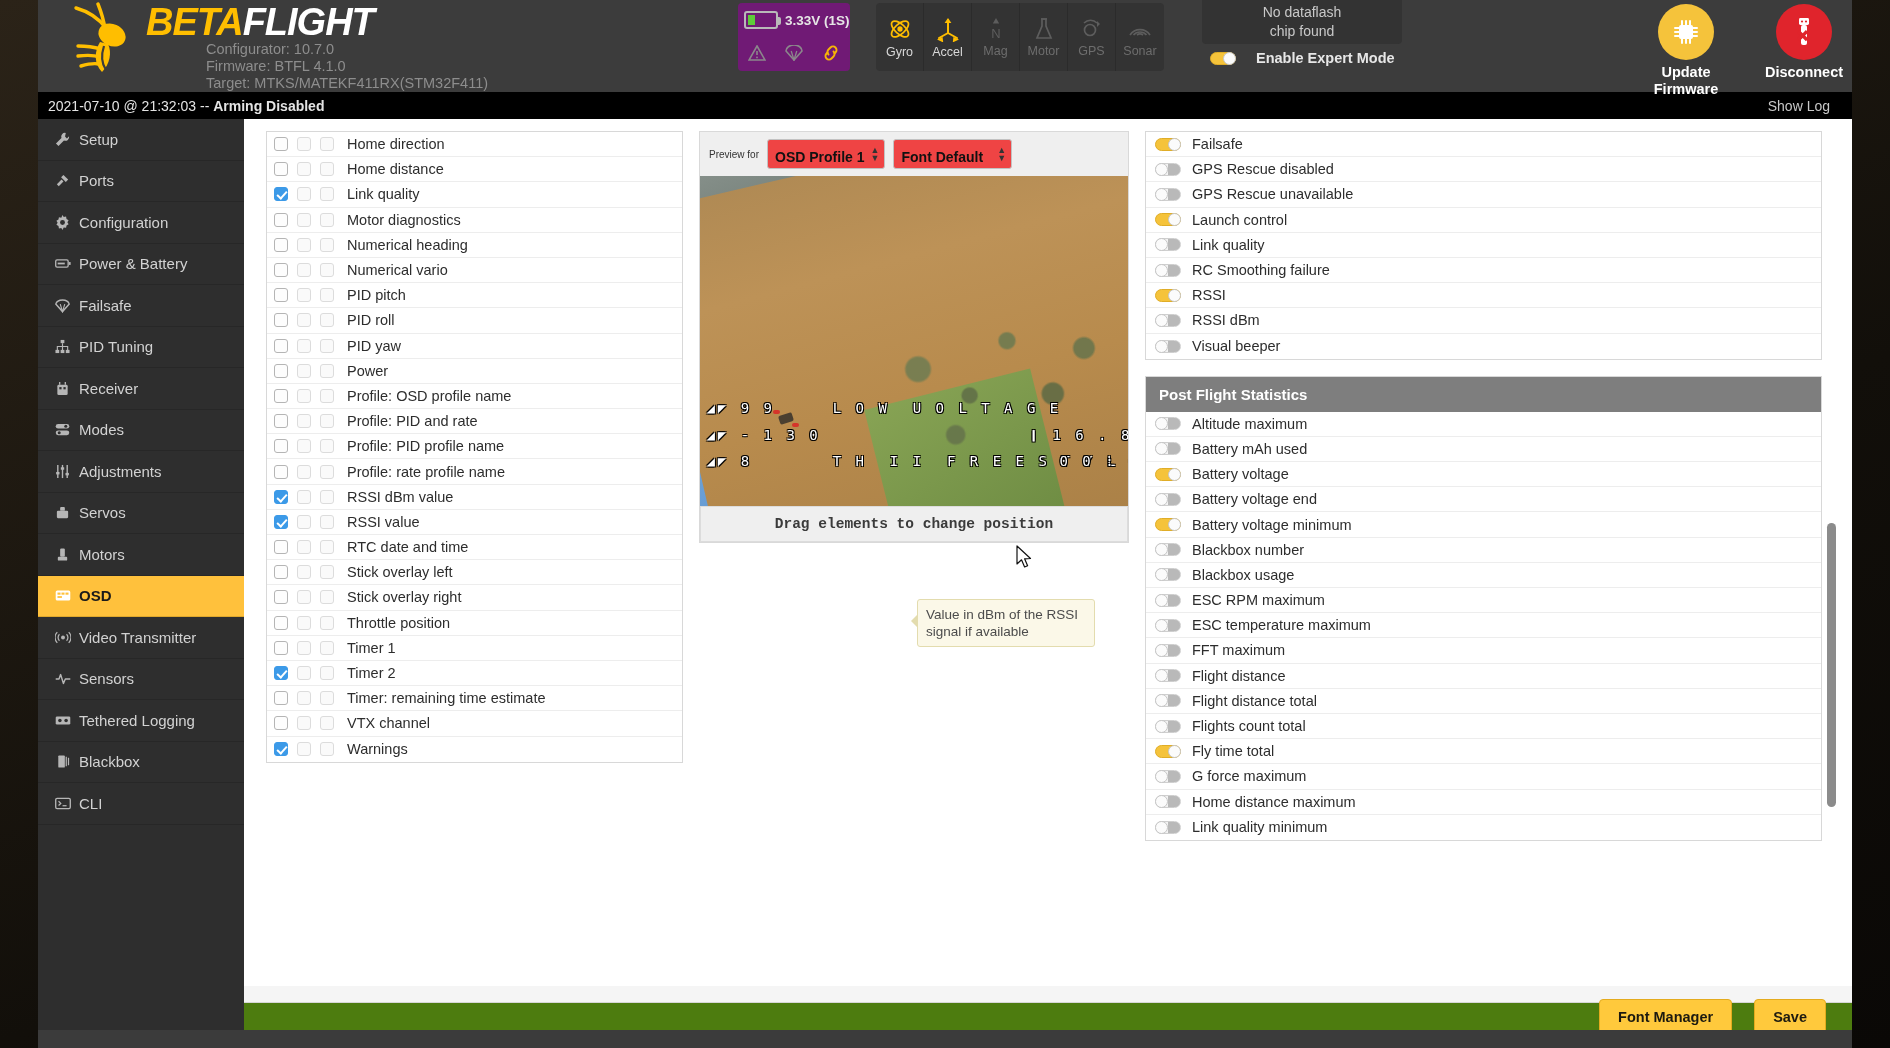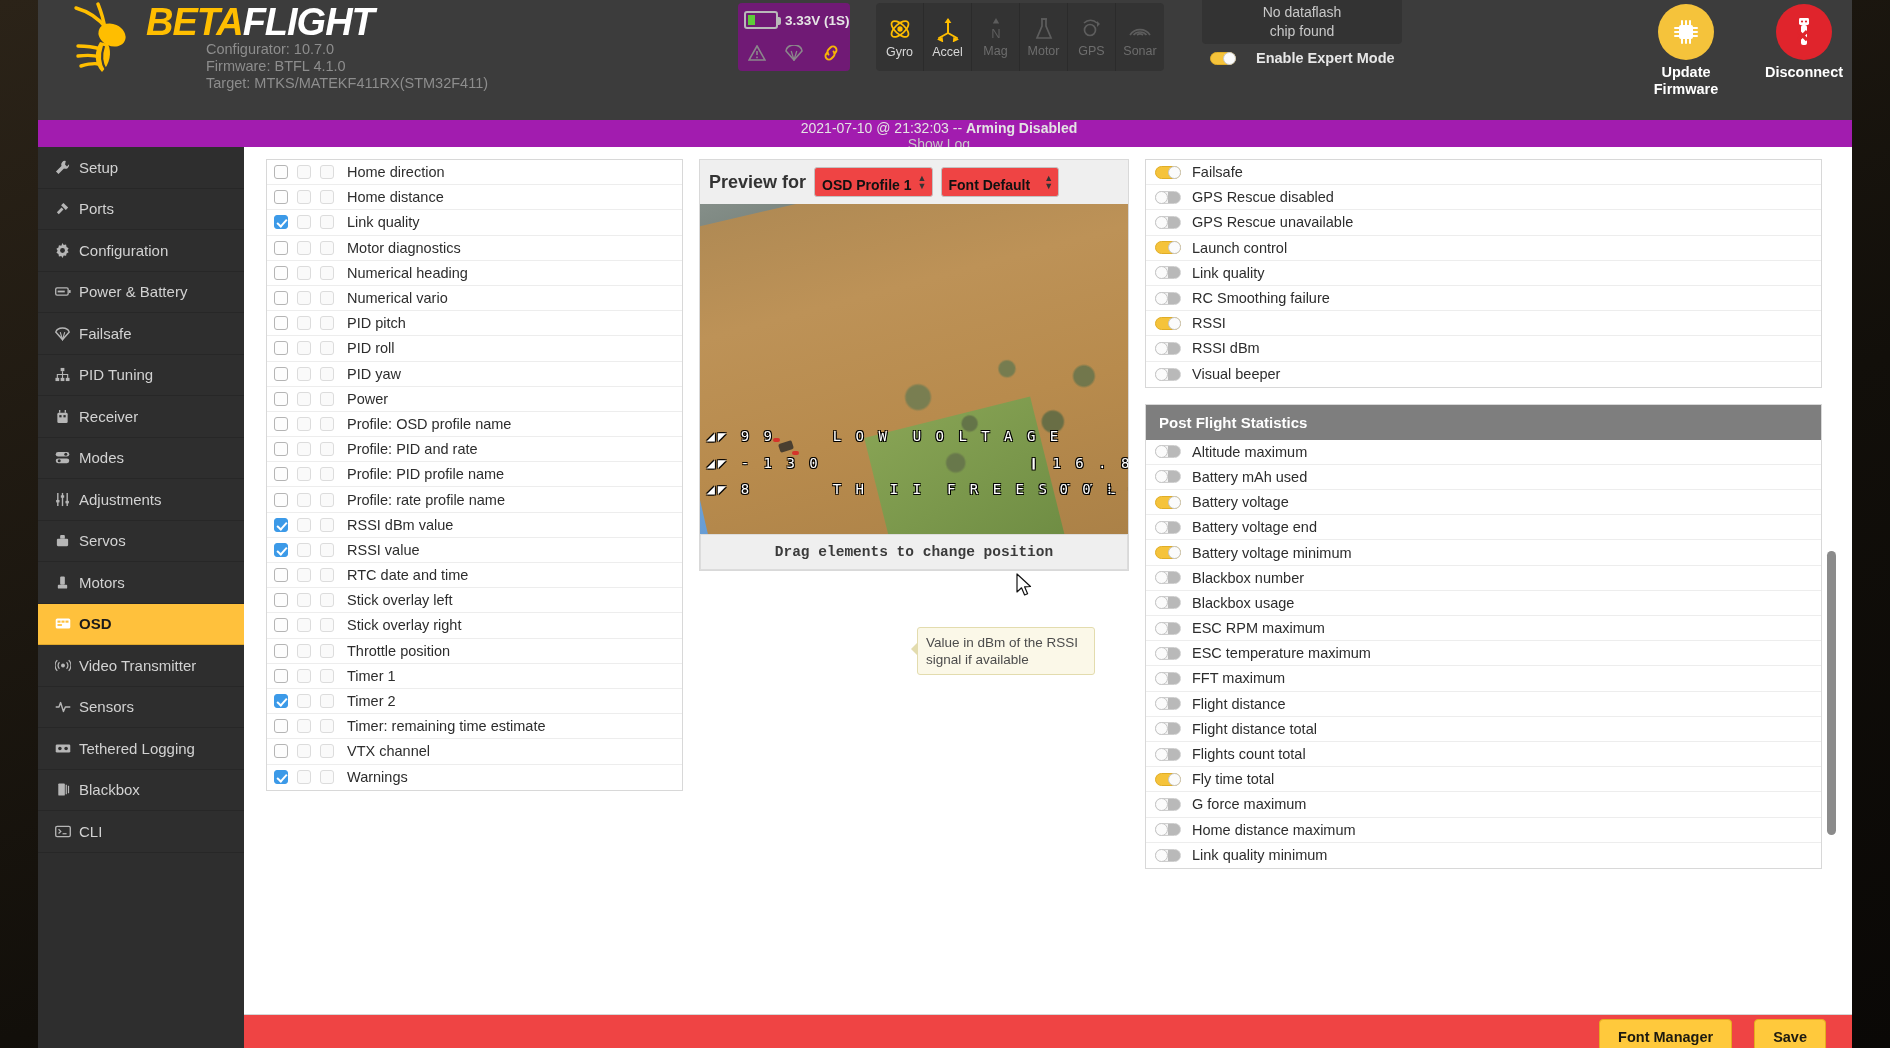--- a/index.html
+++ b/index.html
@@ -9,21 +9,21 @@
     background: #17130c; overflow: hidden;
   }
   #app { position: relative; width: 1890px; height: 1048px;
          background: linear-gradient(160deg,#2b2318 0%, #120f0a 60%, #0a0806 100%); }
 
   
   .win { position:absolute; left:38px; top:0; width:1814px; height:1048px;
          background:#3b3b3b; overflow:hidden; }
 
   
-  .header { position:relative; height:120px; background:#3c3c3c;padding-left:28px; }
+  .header { position:relative; height:92px; background:#3c3c3c;padding-left:28px; }
   .logo-wrap { position:absolute; left:30px; top:0; display:flex; align-items:flex-start; }
   .bee { width:74px; height:80px; margin-top:2px; flex:none; }
   .brandblock { margin-left:4px; padding-top:2px;}
   .brand { font-size:38px; font-weight:bold; font-style:italic; letter-spacing:-1px; line-height:40px;}
   .brand .b1 { color:#ffbe00; }
   .brand .b2 { color:#ffffff; }
   .meta { color:#8d8d8d; font-size:14.5px; line-height:19px; padding-left:60px; margin-top:-2px;}
 
   .batt-box { position:absolute; left:700px; top:3px; width:112px; height:68px;
               background:#701a75; border-radius:4px; }
@@ -51,22 +51,22 @@
   .expert .lbl { color:#e7e7e7; font-size:14.5px; font-weight:bold; margin-left:9px; }
 
   .hbtn { position:absolute; top:4px; width:120px; text-align:center; cursor:pointer; }
   .hbtn .circ { width:56px; height:56px; border-radius:50%; margin:0 auto;
                 display:flex; align-items:center; justify-content:center; }
   .hbtn .txt { color:#fff; font-size:14.5px; font-weight:bold; line-height:17px; margin-top:4px; }
   #btn-update { left:1588px; } #btn-update .circ { background:#f5c33b; }
   #btn-disc   { left:1706px; } #btn-disc .circ   { background:#e0242c; }
 
   
-  .statusbar { height:27px; background:#a21caf; display:flex; align-items:center;
-               justify-content:space-between; padding:0 22px 0 10px;flex-direction:column; }
+  .statusbar { height:27px; background:#000000; display:flex; align-items:center;
+               justify-content:space-between; padding:0 22px 0 10px; }
   .statusbar .st { color:#e4e4e4; font-size:14px; }
   .statusbar .st b { font-weight:bold; }
   .showlog { color:#c8c8c8; font-size:14px; cursor:pointer; }
 
   
   .body { position:relative; height:911px; display:flex; }
   .sidebar { width:206px; background:#2e2e2e; flex:none; }
   .nav-item { height:41.5px; display:flex; align-items:center; padding-left:17px;
               border-bottom:1px solid #272727; color:#d2d2d2; font-size:15px; cursor:pointer; }
   .nav-item .ico { width:24px; display:flex; align-items:center; justify-content:flex-start;
@@ -97,21 +97,21 @@
   .cb.dim { border-color:#dcdcdc; background:#fafafa; }
   .cb.checked { background:#3c9ae8; border-color:#3c9ae8; }
   .cb.checked:after { content:""; position:absolute; left:4px; top:1px;
         width:4px; height:8px; border:solid #fff; border-width:0 2px 2px 0; transform:rotate(42deg); }
   .el-label { font-size:14.5px; color:#2d2d2d; margin-left:4px; }
 
   
   .preview-panel { border:1px solid #d9d9d9; background:#efefef; }
   .preview-head { display:flex; align-items:center; gap:8px;
                   padding:7px 9px; background:#efefef; }
-  .preview-head .lbl { font-size:18px; color:#333; font-weight:bold; }
+  .preview-head .lbl { font-size:10px; color:#333; font-weight:normal; }
   .sel { background:#ef4444; border:1px solid #c2c2c2; border-radius:3px;
          font-size:14px; padding:9px 20px 3px 7px; position:relative; color:#111;
          font-weight:bold; cursor:pointer; }
   .sel .arrows { position:absolute; right:5px; top:50%; transform:translateY(-50%);
                  font-size:9px; line-height:8px; color:#333; }
 
   .osd-screen { position:relative; width:100%; height:330px; overflow:hidden; background:#d946ef; }
   .sky { position:absolute; inset:0;
          background:linear-gradient(115deg,#8fb4d6 0%, #5d97d4 34%, #1f6fc8 62%, #1563bd 100%); }
   .ground { position:absolute; left:-14%; top:11%; width:135%; height:130%;
@@ -163,22 +163,22 @@
               background:#fbfbfb; border:1px solid #c6c6c6; top:-1px; left:-1px; }
   .tg.off { background:linear-gradient(90deg,#f2f2f2 0 50%, #b9b9b9 50% 100%); }
   .tg.on  { background:#f5c33b; border-color:#e0ad27; }
   .tg.on .knob { left:auto; right:-1px; }
   .tg-label { font-size:14.5px; color:#2d2d2d; }
 
   .right-scroll { position:relative; height:100%; overflow:hidden; padding-right:14px; }
   .scrollbar { position:absolute; right:0px; top:392px; width:9px; height:284px;
                background:#8b8b8b; border-radius:5px; cursor:pointer; }
 
-  .footer { position:absolute; left:0; right:0; bottom:0; height:44px;
-            background:#ef4444; border-top:1px solid #d6d6d6;
+  .footer { position:absolute; left:0; right:0; bottom:0; height:28px;
+            background:#4d7c0f; border-top:1px solid #d6d6d6;
             display:flex; align-items:center; justify-content:flex-end; padding-right:26px; gap:22px; }
   .fbtn { background:#ffc93c; border:1px solid #e4ab1e; border-radius:4px;
           color:#1d1a10; font-size:14.5px; font-weight:bold; padding:9px 18px; cursor:pointer; }
 
   .cursor-arrow { position:absolute; left:772px; top:426px; z-index:20; }
 </style>
 </head>
 <body>
 
 <div id="app">

